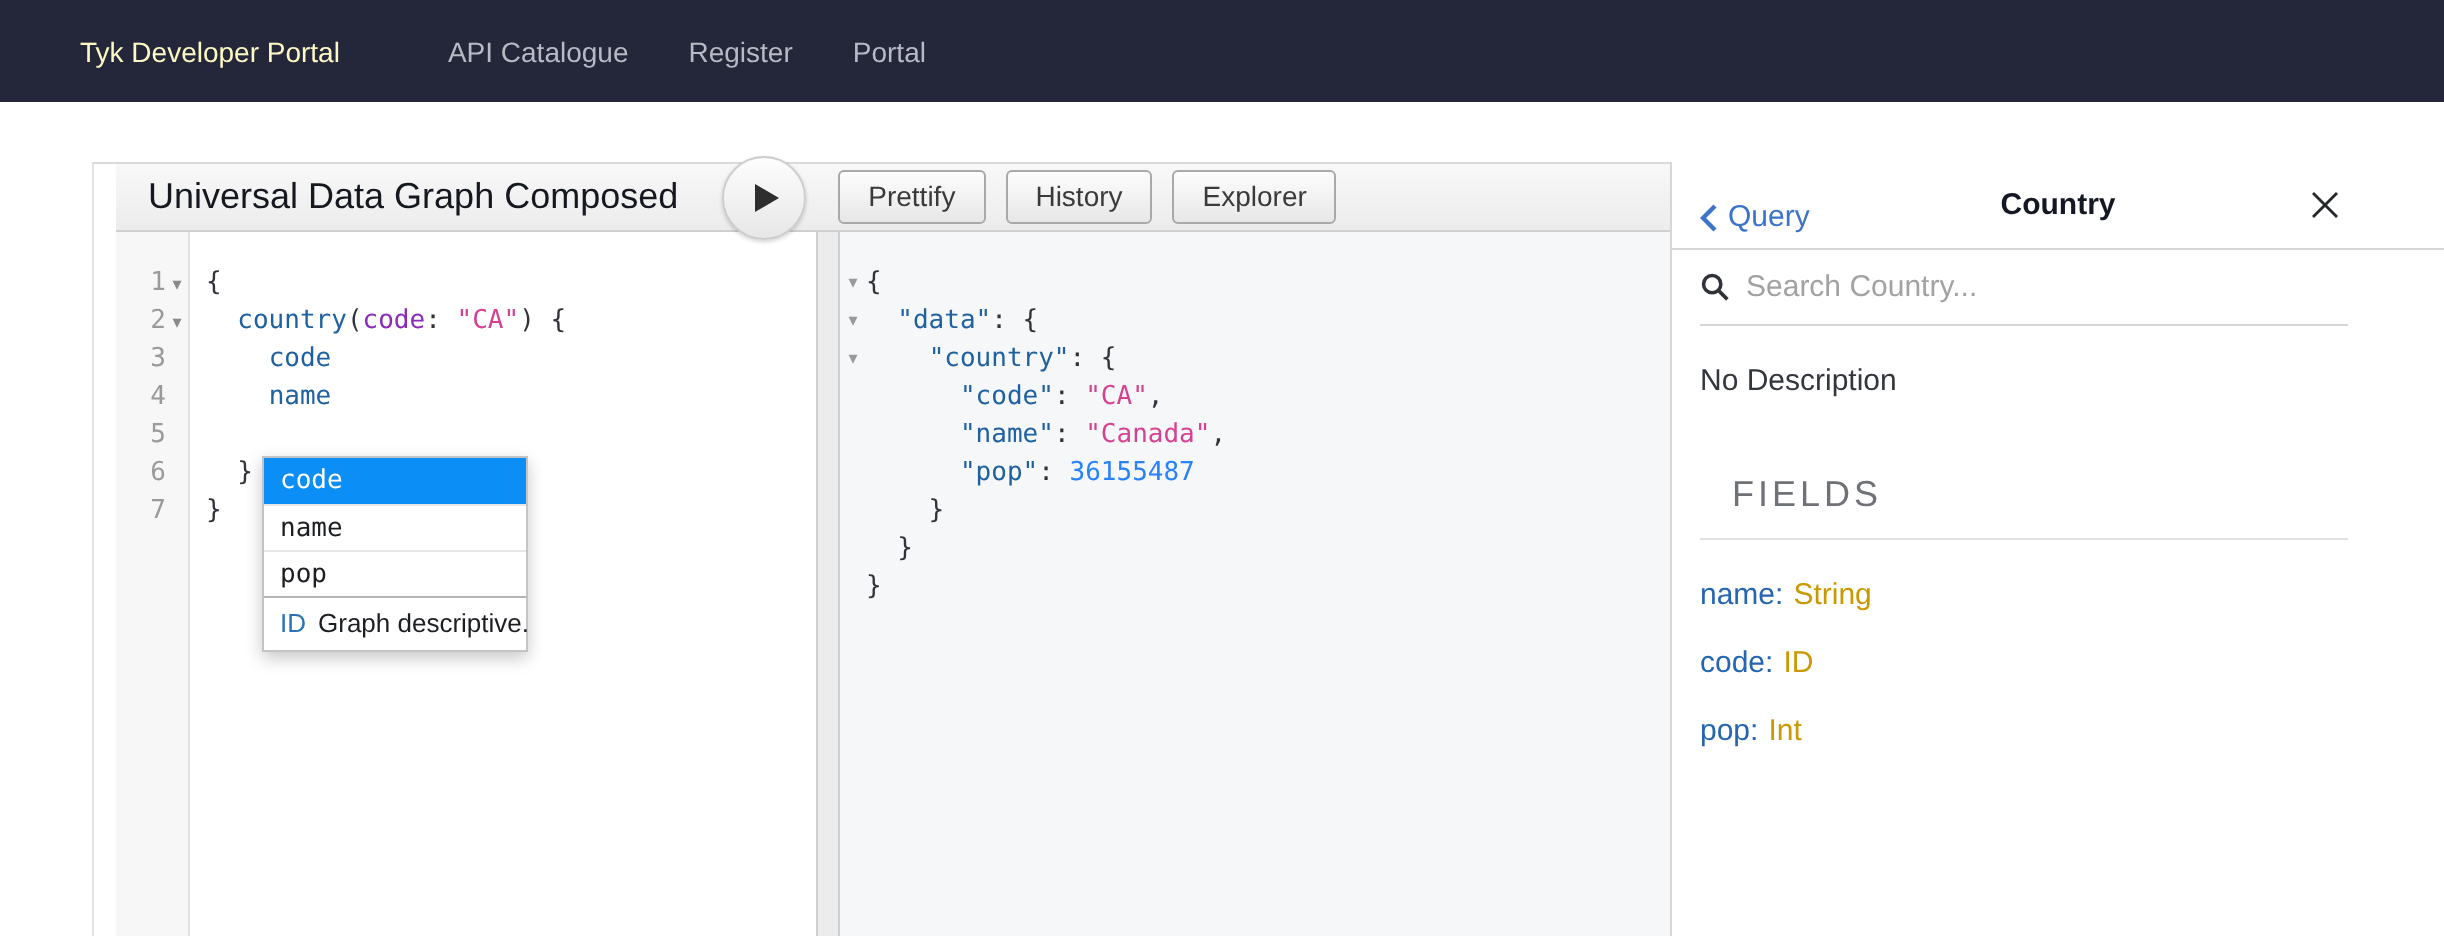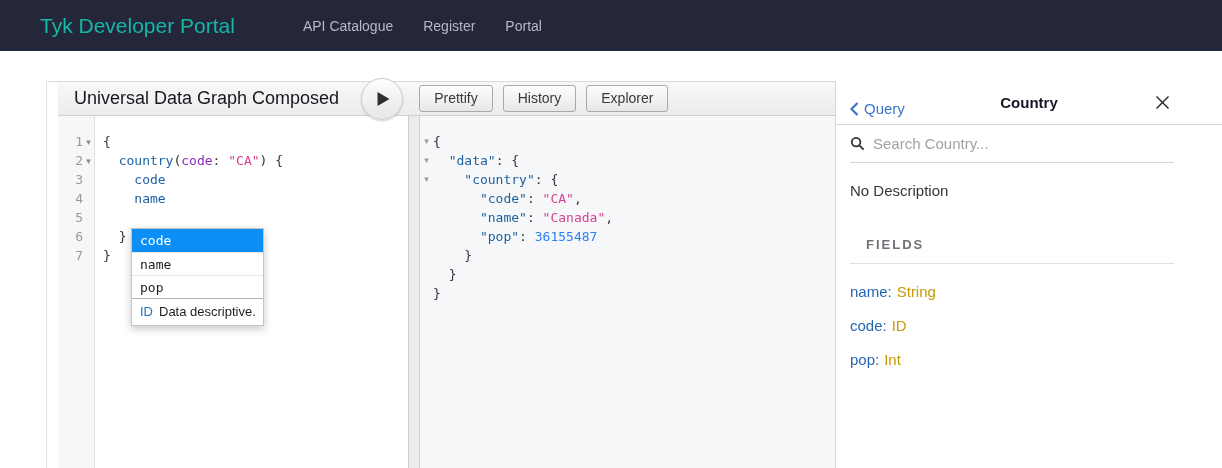--- a/index.html
+++ b/index.html
@@ -7,21 +7,21 @@
   body {
     width:1222px; height:468px; position:relative; overflow:hidden;
     background:#ffffff; font-family:"Liberation Sans",sans-serif;
   }
 
   
   .navbar {
     height:51px; background:#24263a; display:flex; align-items:center;
     padding-left:40px;
   }
-  .brand { color:#14b8a6; font-size:21px; margin-right:38px; white-space:nowrap; }
+  .brand { color:#fef9c3; font-size:14px; margin-right:24px; white-space:nowrap; }
   .nav-link { color:#b7b9c4; font-size:14px; margin-left:30px; white-space:nowrap; cursor:pointer; }
 
   
   .app { position:absolute; left:46px; top:81px; right:0; bottom:0; display:flex; }
 
   .gql {
     width:789px; flex:none; display:flex; flex-direction:column;
     border-left:1px solid #e2e2e2; border-top:1px solid #dadada;padding-left:11px;
   }
 
@@ -114,21 +114,21 @@
     display:flex; align-items:center; gap:8px;
   }
   .doc-search-input {
     border:none; outline:none; flex:1; font-size:15px; color:#333;
     font-family:"Liberation Sans",sans-serif; background:transparent; padding:0;
   }
   .doc-search-input::placeholder { color:#a2a2a2; }
 
   .doc-desc { margin:19px 48px 0 14px; font-size:15px; color:#33363d; }
   .doc-fields-heading {
-    margin:38px 48px 0 14px; font-size:13px; font-weight:bold;
+    margin:38px 48px 0 14px; font-size:18px; font-weight:normal;
     letter-spacing:2px; color:#6f7277;padding-left:16px;
   }
   .doc-hr { margin:11px 48px 0 14px; border:none; border-top:1px solid #e2e2e2; height:0; }
   .doc-field { margin:19px 48px 0 14px; font-size:15px; white-space:nowrap; }
   .doc-field + .doc-field { margin-top:17px; }
   .field-name { color:#2566b2; cursor:pointer; }
   .field-colon { color:#2566b2; }
   .field-type { color:#ca9800; cursor:pointer; margin-left:5px; }
 </style>
 </head>
@@ -247,21 +247,21 @@
           </div>
         </div>
 
       <div class="hint-popup">
         <div id="hintList">
             <div class="hint-item active">code</div>
             <div class="hint-item">name</div>
             <div class="hint-item">pop</div>
           </div>
         <div class="hint-info">
-          <span class="hint-type">ID</span><span>Data descriptive.</span>
+          <span class="hint-type">ID</span><span>Graph descriptive.</span>
         </div>
       </div>
 
     </div>
   </div>
 
   <div class="docpane">
     <div class="doc-header">
       <span class="doc-back">
         <span style="line-height:0;">

